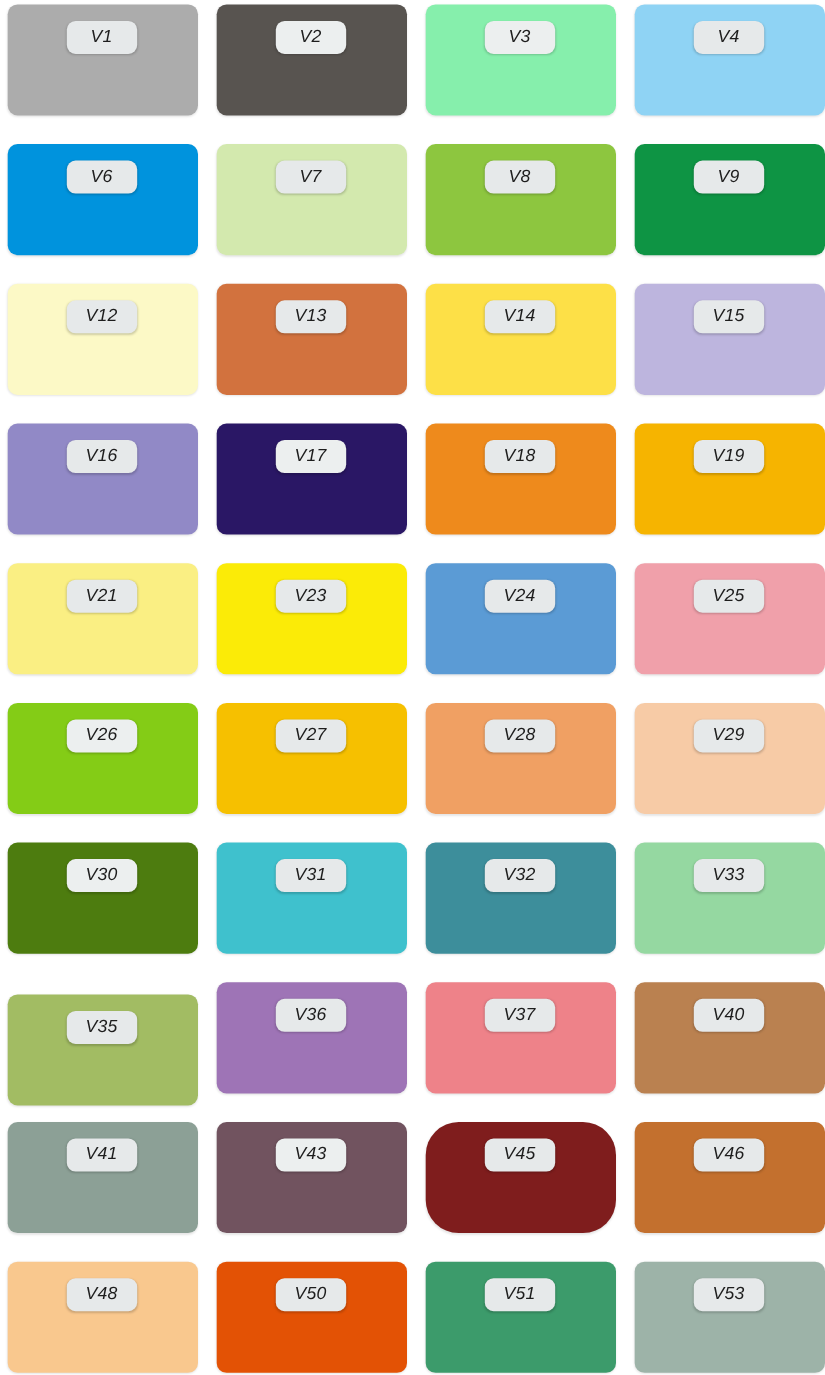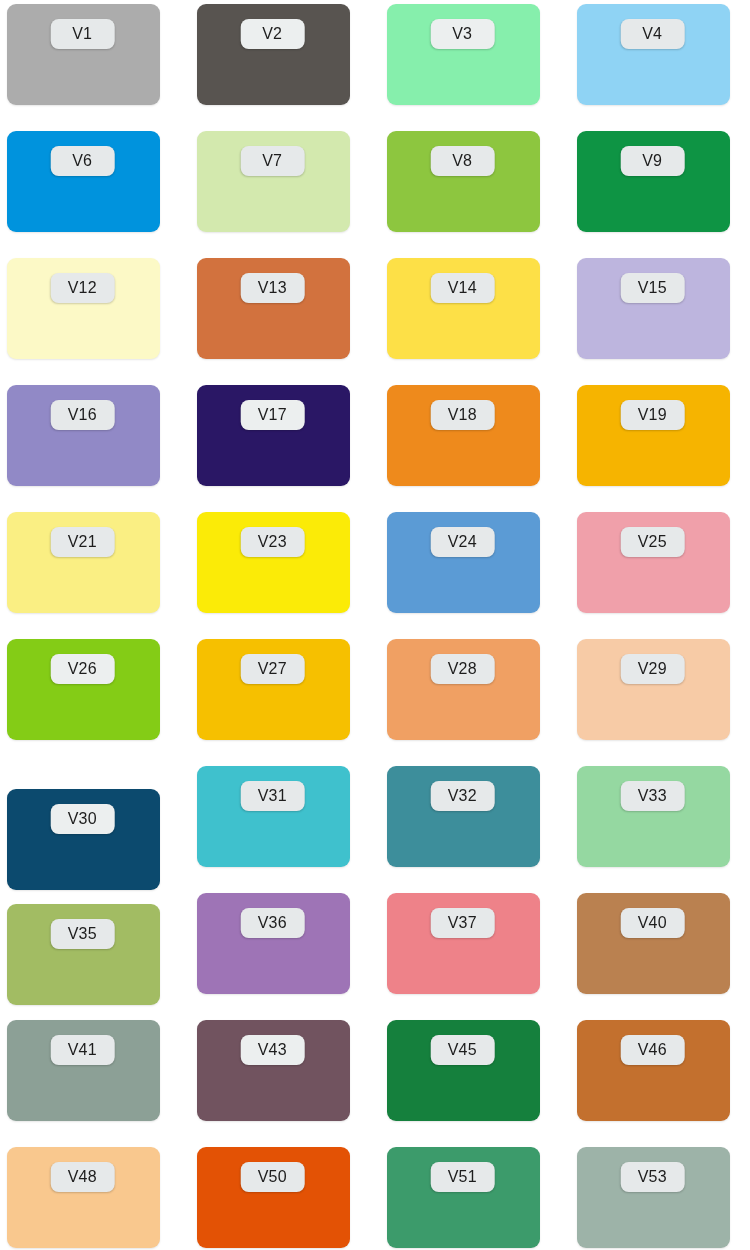--- a/index.html
+++ b/index.html
@@ -34,25 +34,26 @@
     position: relative;
     width: 190px;
     height: 127px;
     box-sizing: border-box;
   }
 
   .swatch-chip {
     position: absolute;
     left: 3px;
     top: 2px;
-    width: 153px;
+    width: 173px;
     height: 101px;
     border-radius: 9px;
     box-sizing: border-box;
     box-shadow: 0 1px 2px rgba(0,0,0,0.10);
+    font-style: italic;
   }
 
   .swatch-label-pill {
     position: absolute;
     left: 50%;
     transform: translateX(-52%);
     top: 15px;
     min-width: 64px;
     height: 30px;
     padding: 0 9px;
@@ -246,21 +247,21 @@
       </div>
     </div>
     <div class="swatch-cell">
       <div class="swatch-chip" style="background-color: rgb(247, 203, 166);">
         <div class="swatch-label-pill">
           <span class="swatch-label-text">V29</span>
         </div>
       </div>
     </div>
     <div class="swatch-cell">
-      <div class="swatch-chip is-dark" style="background-color: #0c4a6e; margin-top: 23px;">
+      <div class="swatch-chip is-dark" style="background-color: #4d7c0f;">
         <div class="swatch-label-pill">
           <span class="swatch-label-text">V30</span>
         </div>
       </div>
     </div>
     <div class="swatch-cell">
       <div class="swatch-chip" style="background-color: rgb(63, 193, 205);">
         <div class="swatch-label-pill">
           <span class="swatch-label-text">V31</span>
         </div>
@@ -316,21 +317,21 @@
       </div>
     </div>
     <div class="swatch-cell">
       <div class="swatch-chip is-dark" style="background-color: rgb(113, 83, 95);">
         <div class="swatch-label-pill">
           <span class="swatch-label-text">V43</span>
         </div>
       </div>
     </div>
     <div class="swatch-cell">
-      <div class="swatch-chip" style="background-color: #15803d;">
+      <div class="swatch-chip" style="background-color: #7f1d1d; border-radius: 30px;">
         <div class="swatch-label-pill">
           <span class="swatch-label-text">V45</span>
         </div>
       </div>
     </div>
     <div class="swatch-cell">
       <div class="swatch-chip" style="background-color: rgb(195, 112, 46);">
         <div class="swatch-label-pill">
           <span class="swatch-label-text">V46</span>
         </div>

